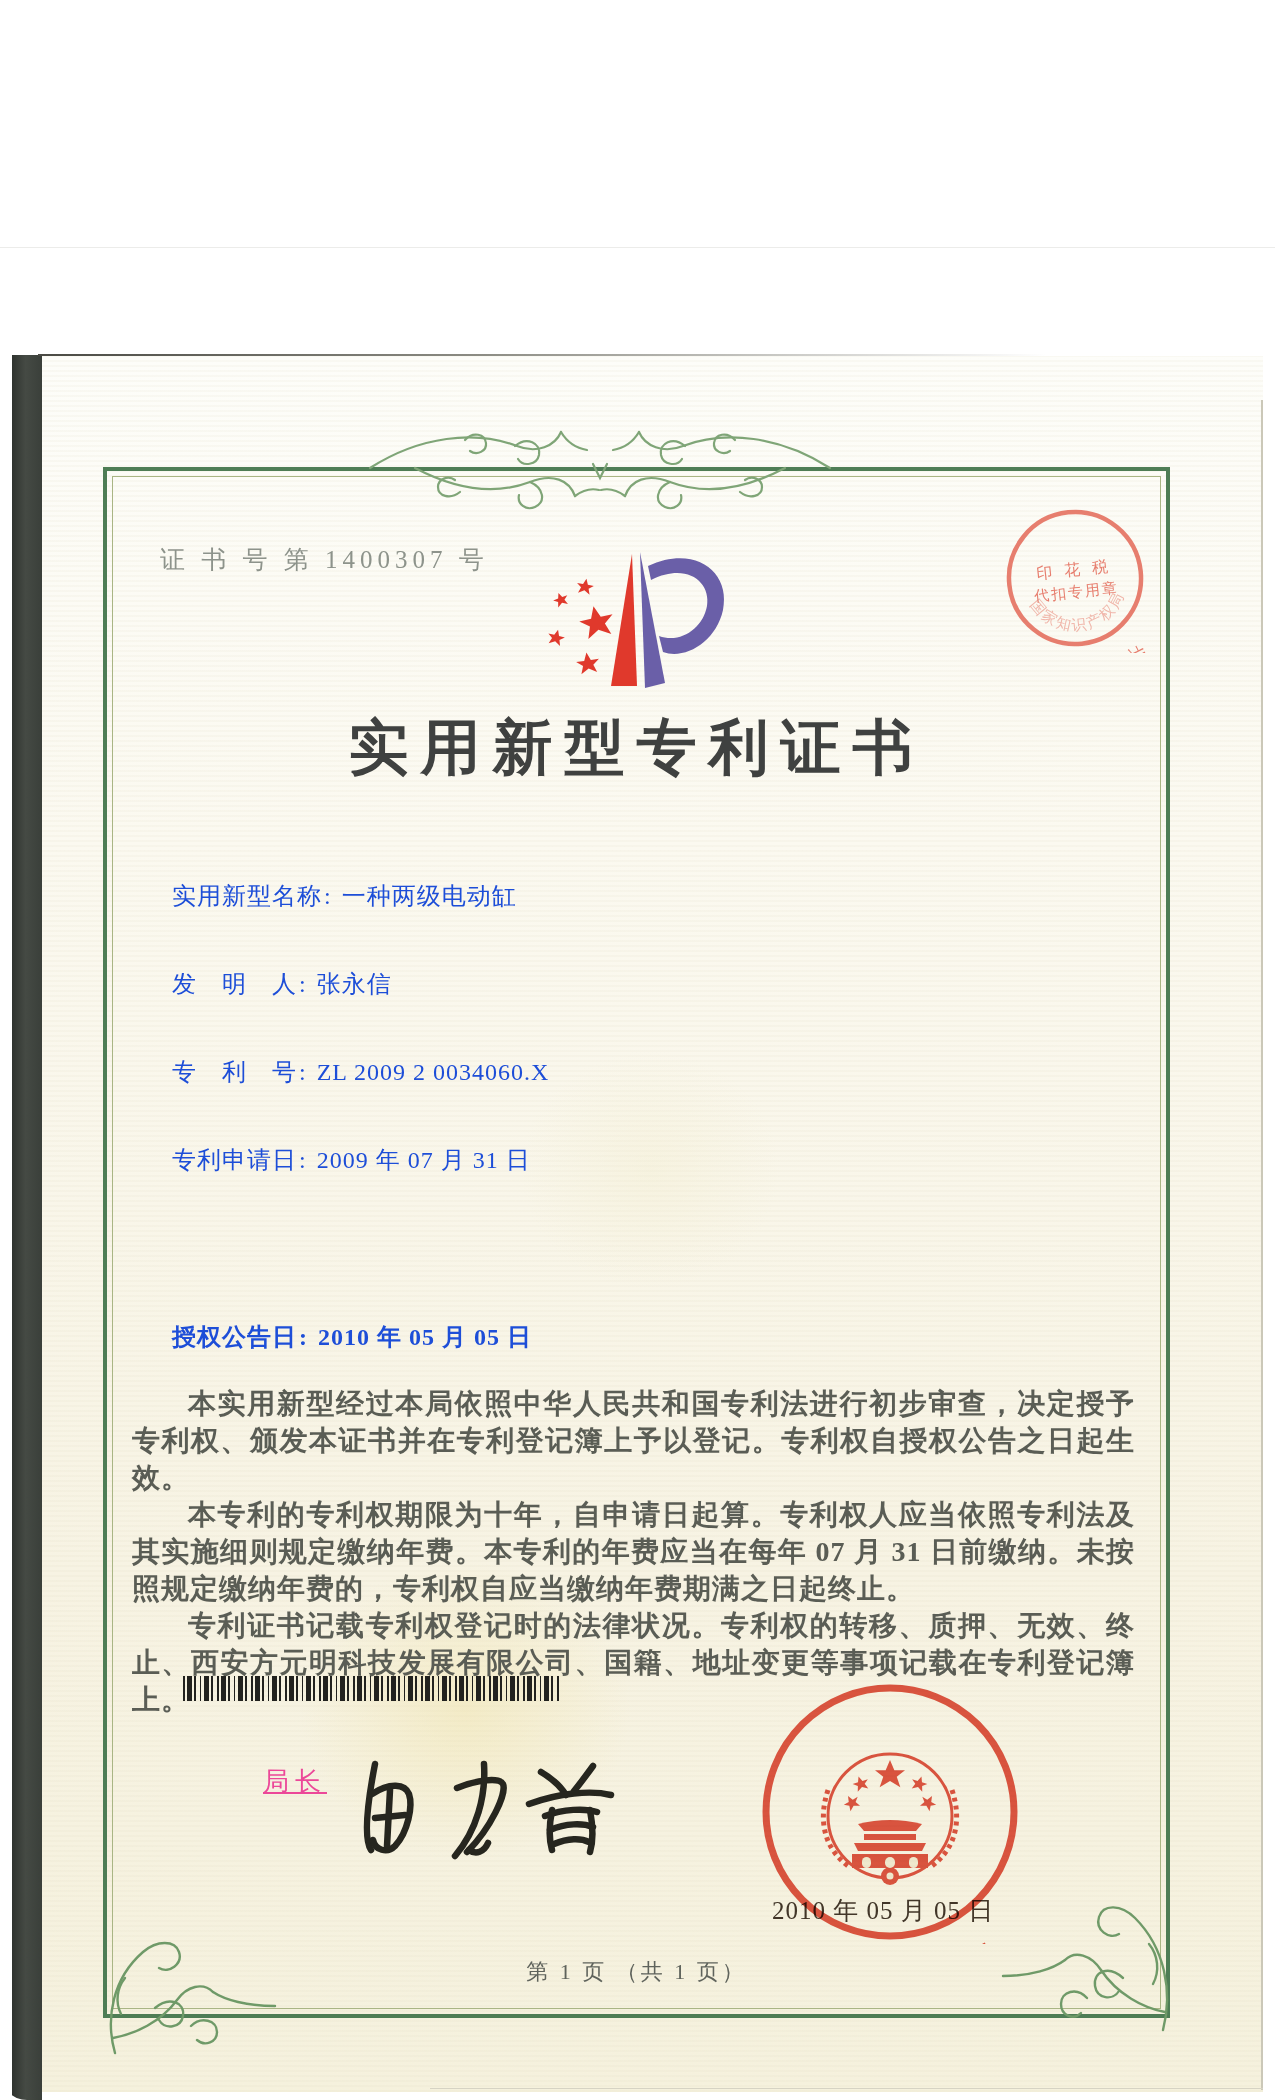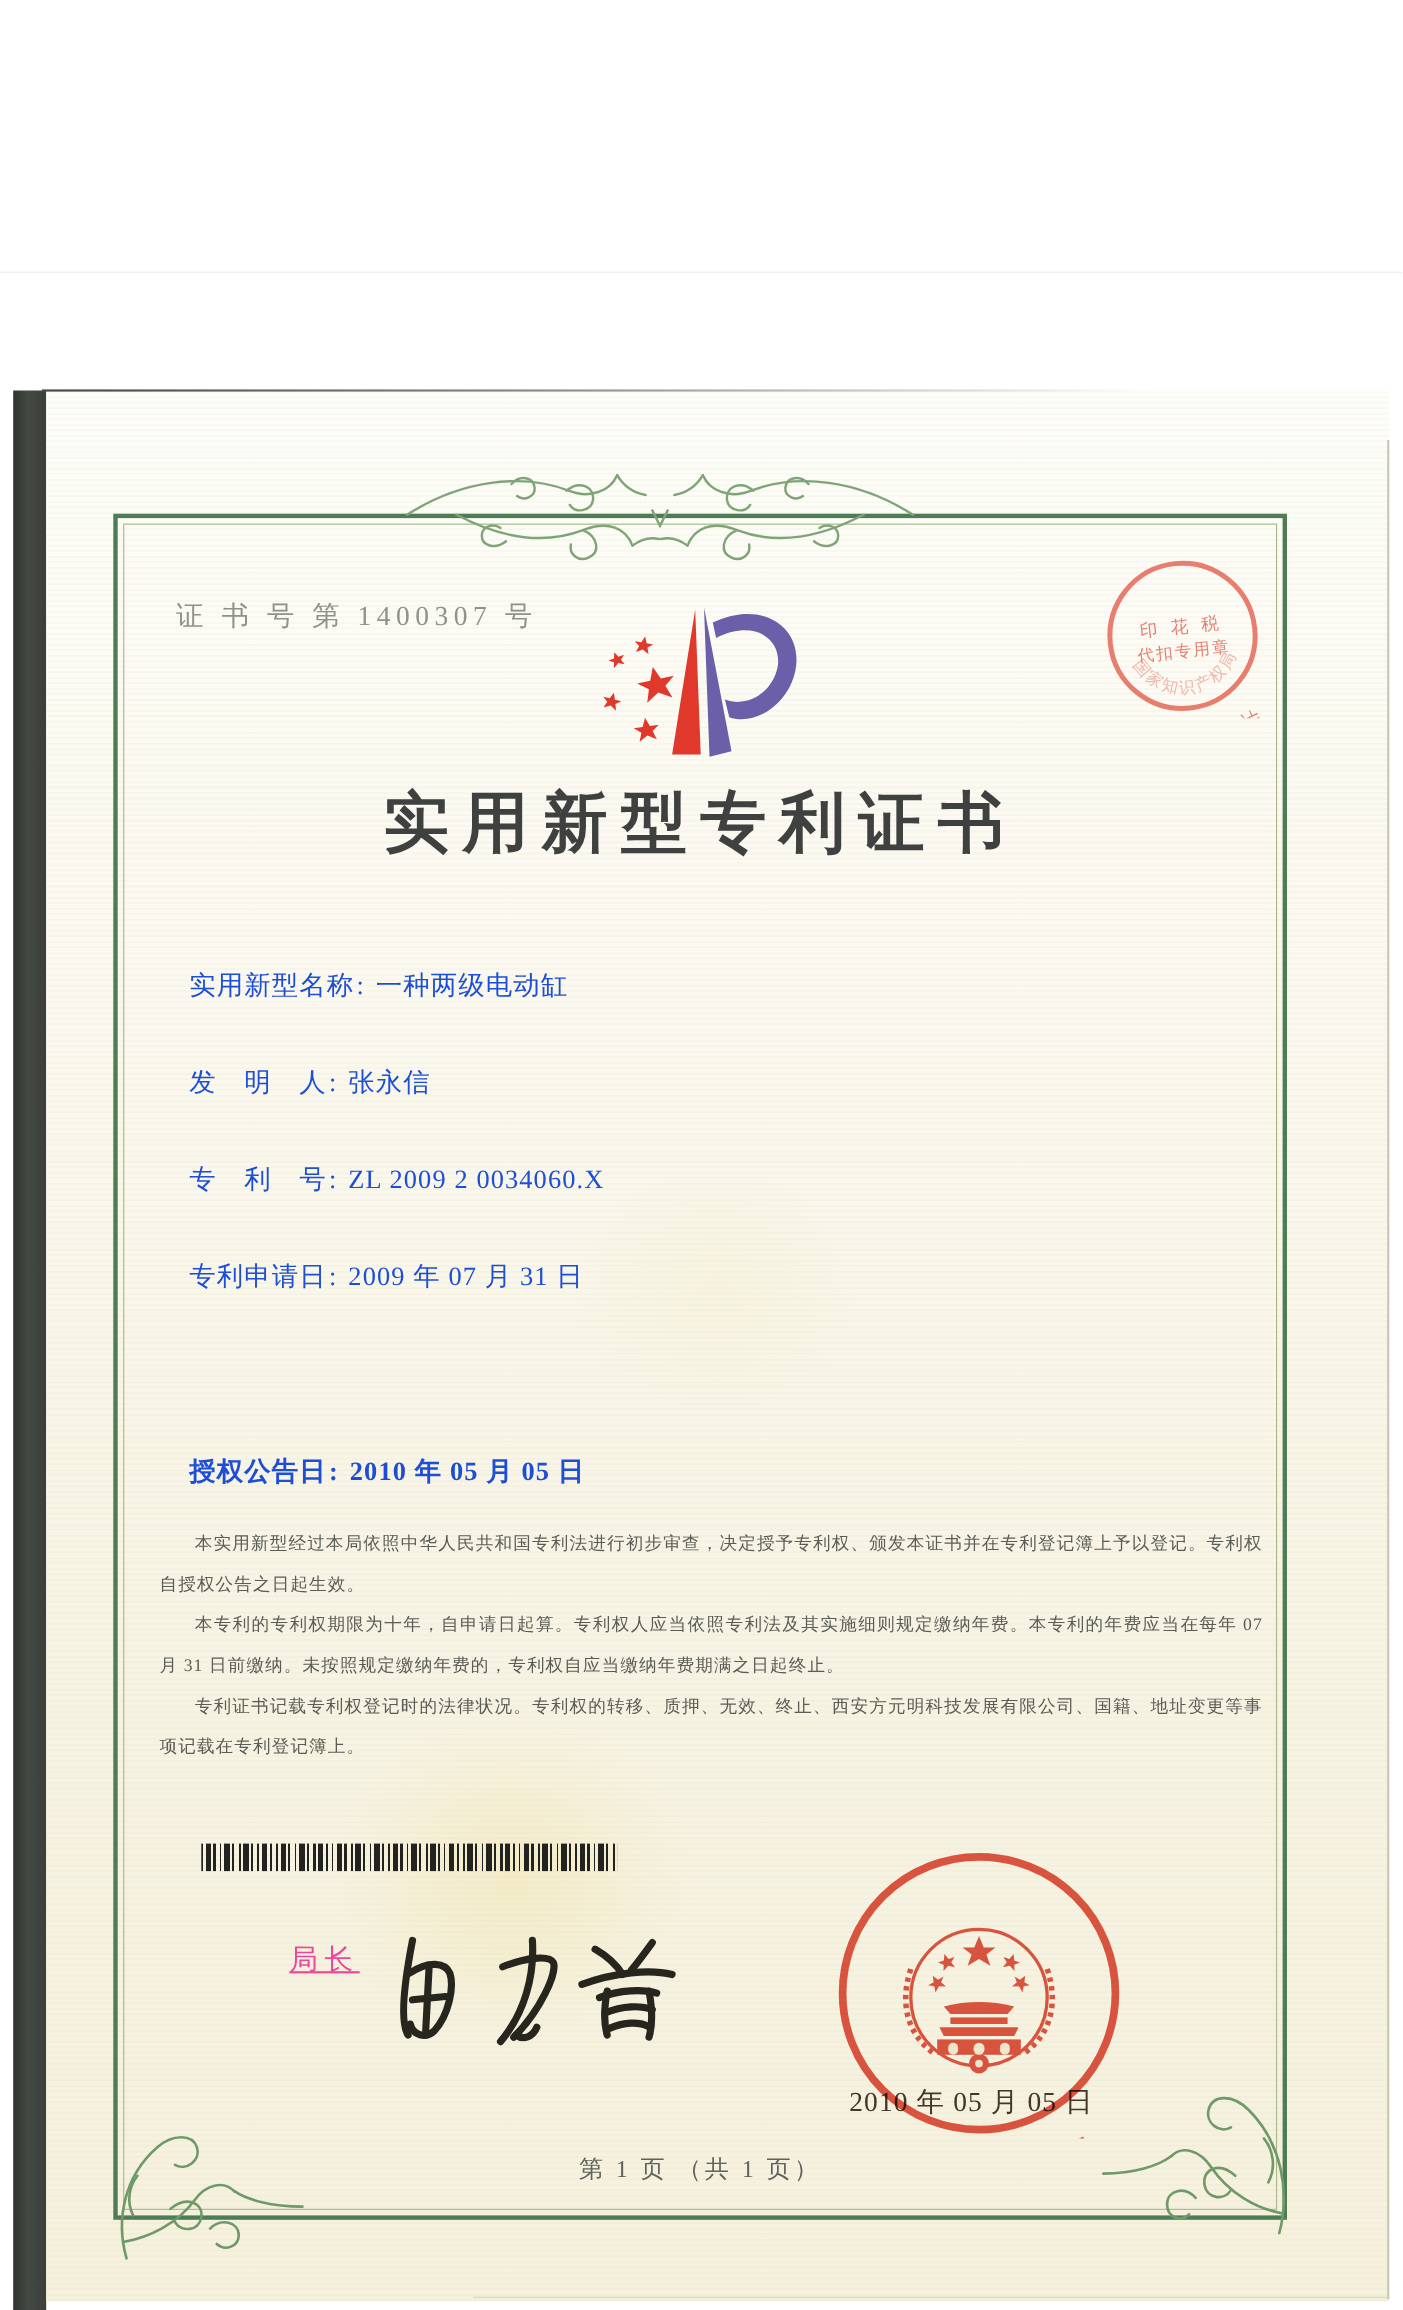--- a/index.html
+++ b/index.html
@@ -1,17 +1,17 @@
 <!DOCTYPE html>
 <html><head>
 <meta charset="utf-8">
 <style>
   html,body{margin:0;padding:0;background:#ffffff;}
   body{font-family:"Liberation Serif","DejaVu Serif",serif;}
-  .stage{position:relative;width:1275px;height:2100px;background:#ffffff;overflow:hidden;}
+  .stage{position:relative;width:1275px;height:2100px;background:#ffffff;overflow:hidden;border-radius:27px;}
 
   .scan-top-line{position:absolute;left:0;top:247px;width:1275px;height:1px;background:#ececea;}
 
   
   .spine{position:absolute;left:12px;top:355px;width:30px;height:1745px;
          background:linear-gradient(90deg,#2f332f 0%,#454a44 45%,#3a3f3a 100%);}
 
   
   .paper{position:absolute;left:42px;top:356px;width:1221px;height:1736px;
          background:linear-gradient(180deg,#fdfdf9 0%,#fbf9f0 28%,#f7f3e3 70%,#f5f1dd 100%);}
@@ -37,22 +37,22 @@
   
   .cert-no{position:absolute;left:160px;top:543px;font-size:25px;letter-spacing:5px;color:#8d938b;}
   .title{position:absolute;left:103px;top:708px;width:1067px;text-align:center;
          font-size:60px;font-weight:bold;letter-spacing:12px;color:#3f4140;}
 
   .field-row{position:absolute;left:172px;font-size:24px;color:#1d4ed8;letter-spacing:1px;white-space:nowrap;}
   .f-colon{margin:0 10px 0 2px;}
   .row0{top:880px;} .row1{top:968px;} .row2{top:1056px;}
   .row3{top:1144px;} .row4{top:1233px;} .row5{top:1321px;font-weight:bold;}
 
-  .body-text{position:absolute;left:145px;top:1385px;width:1003px;font-size:16px;line-height:37px;
-             color:#5a5d55;text-align:justify;letter-spacing:1px;}
+  .body-text{position:absolute;left:132px;top:1385px;width:1003px;font-size:28px;line-height:37px;
+             color:#5a5d55;text-align:justify;letter-spacing:1px;font-weight:bold;}
   .body-text p{margin:0;text-indent:2em;}
 
   .barcode{position:absolute;left:183px;top:1676px;width:378px;height:25px;
      background:repeating-linear-gradient(90deg,
        #22221f 0 2px,transparent 2px 4px,#22221f 4px 9px,transparent 9px 11px,
        #22221f 11px 13px,transparent 13px 17px,#22221f 17px 18px,transparent 18px 21px,
        #22221f 21px 26px,transparent 26px 28px,#22221f 28px 30px,transparent 30px 34px);}
 
   .sig-label{position:absolute;left:263px;top:1764px;font-size:26px;color:#ec4899;letter-spacing:6px;text-decoration:underline;}
   .signature{position:absolute;left:345px;top:1748px;width:270px;height:135px;}

